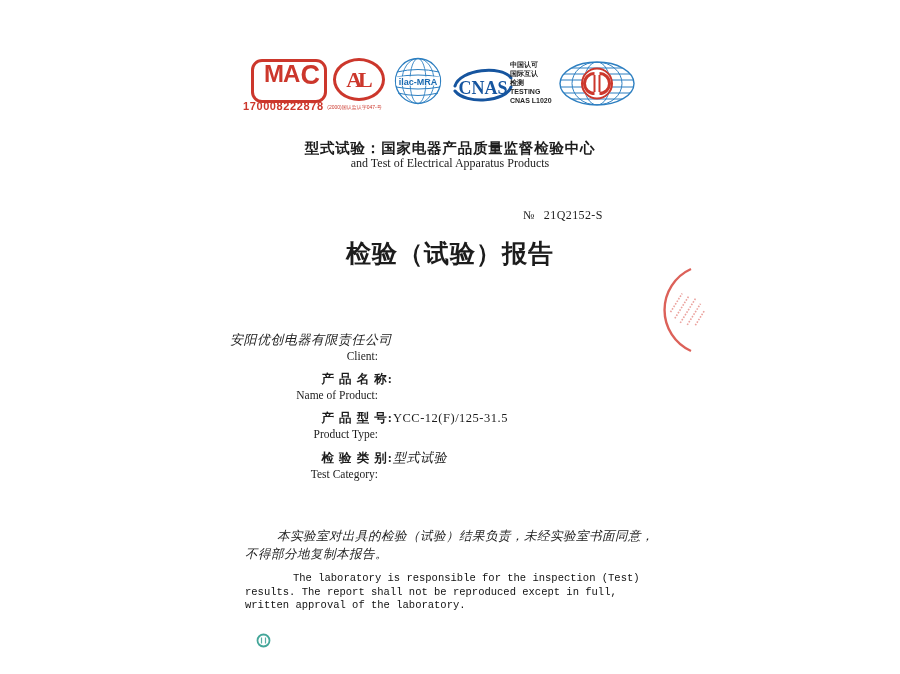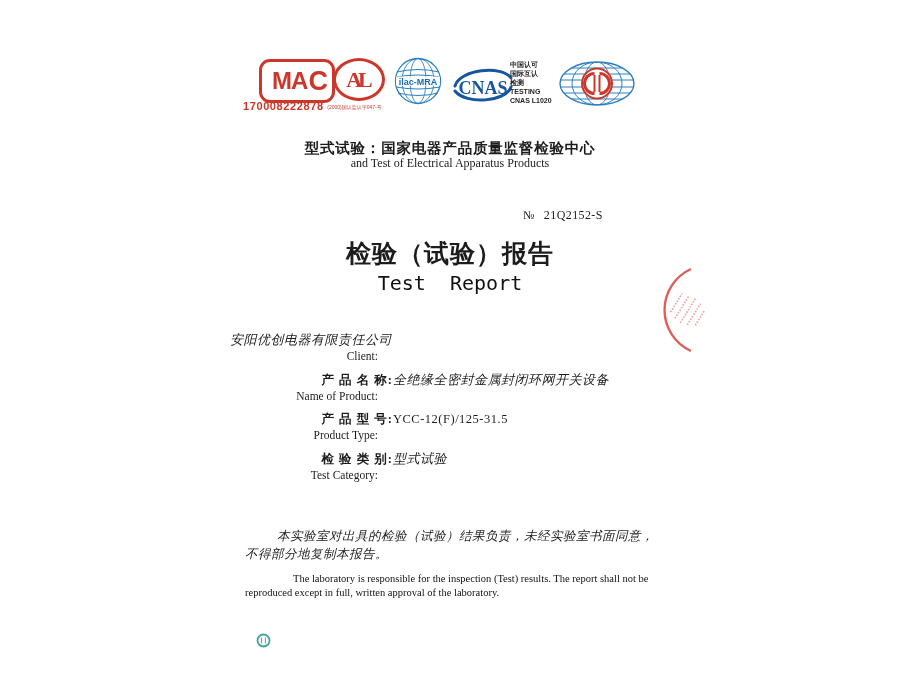--- a/index.html
+++ b/index.html
@@ -2,22 +2,22 @@
 <html><head>
 <meta charset="utf-8">
 <style>
   html,body{margin:0;padding:0;}
   body{width:900px;height:674px;background:#ffffff;overflow:hidden;
        font-family:"Liberation Serif","DejaVu Serif",serif;color:#1c1c1c;}
   .page{position:relative;width:900px;height:674px;background:#ffffff;}
 
   
   .logos{position:absolute;left:243px;top:56px;height:56px;}
-  .cma{position:absolute;left:16px;top:3px;width:70px;height:38px;
-       border:3.5px solid #cc372c;border-radius:11px;display:flex;align-items:center;justify-content:center;}
+  .cma{position:absolute;left:8px;top:3px;width:70px;height:38px;
+       border:3.5px solid #cc372c;border-radius:11px;display:flex;justify-content:center;}
   .cma .ma{font-family:"Liberation Sans",sans-serif;font-weight:bold;color:#cc372c;font-size:24px;letter-spacing:-1px;line-height:1;}
   .cma .c{font-family:"Liberation Sans",sans-serif;font-weight:bold;color:#cc372c;font-size:27px;line-height:1;margin-left:1px;margin-right:-6px;}
   .cma-number{position:absolute;left:0px;top:44px;color:#cc372c;font-family:"Liberation Sans",sans-serif;
        font-weight:bold;font-size:11px;letter-spacing:0.6px;white-space:nowrap;}
   .cma-note{font-size:5px;font-weight:normal;letter-spacing:0;vertical-align:1px;}
   .cal{position:absolute;left:90px;top:2px;width:46px;height:37px;border:3px solid #cc372c;border-radius:50%;
        display:flex;align-items:center;justify-content:center;}
   .cal span{font-family:"Liberation Serif",serif;font-weight:bold;color:#cc372c;font-size:22px;letter-spacing:-4px;line-height:1;padding-right:3px;}
   .ilac{position:absolute;left:151px;top:1px;}
   .cnas-logo{position:absolute;left:209px;top:9px;}
@@ -46,21 +46,21 @@
   .field{margin-bottom:9px;}
   .f-row{display:flex;align-items:baseline;}
   .label-zh{width:163px;text-align:right;font-size:12.5px;font-weight:bold;white-space:pre;letter-spacing:1px;}
   .value{margin-left:0;font-size:13px;font-style:italic;letter-spacing:0.5px;white-space:nowrap;}
   .value-en{font-style:normal;font-size:12.5px;}
   .label-en{width:148px;text-align:right;font-size:11.5px;margin-top:1px;}
 
   
   .stmt-zh{position:absolute;left:245px;top:527px;width:414px;font-size:12.5px;font-style:italic;
        line-height:18px;text-indent:32px;letter-spacing:0.5px;}
-  .stmt-en{position:absolute;left:245px;top:572px;width:416px;font-family:Liberation Serif, serif;
+  .stmt-en{position:absolute;left:245px;top:572px;width:416px;font-family:Liberation Mono, monospace;
        font-size:10.5px;line-height:13.5px;text-indent:48px;color:#111;}
 
   
   .red-seal{position:absolute;left:648px;top:258px;pointer-events:none;}
   .mini-seal{position:absolute;left:256px;top:633px;}
 
   .svg-block{display:block;}
 </style>
 </head>
 <body>
@@ -144,36 +144,34 @@
     <div class="lab-zh"><span>型式试验：</span><span>国家电器产品质量监督检验中心</span></div>
     <div class="lab-en2">and Test of Electrical Apparatus Products</div>
   </div>
 
   <div class="report-no">
     <span class="no-sign">№</span><span>21Q2152-S</span>
   </div>
 
   <div class="title">
     <div class="title-zh">检验（试验）报告</div>
-    <div class="title-en">Test  Report</div>
   </div>
 
   <div class="fields">
 
     <div class="field">
       <div class="f-row">
         <span class="value">安阳优创电器有限责任公司</span>
       </div>
       <div class="label-en">Client:</div>
     </div>
 
     <div class="field">
       <div class="f-row">
         <span class="label-zh">产 品 名 称:</span>
-        <span class="value">全绝缘全密封金属封闭环网开关设备</span>
       </div>
       <div class="label-en">Name of Product:</div>
     </div>
 
     <div class="field">
       <div class="f-row">
         <span class="label-zh">产 品 型 号:</span>
         <span class="value value-en">YCC-12(F)/125-31.5</span>
       </div>
       <div class="label-en">Product Type:</div>

